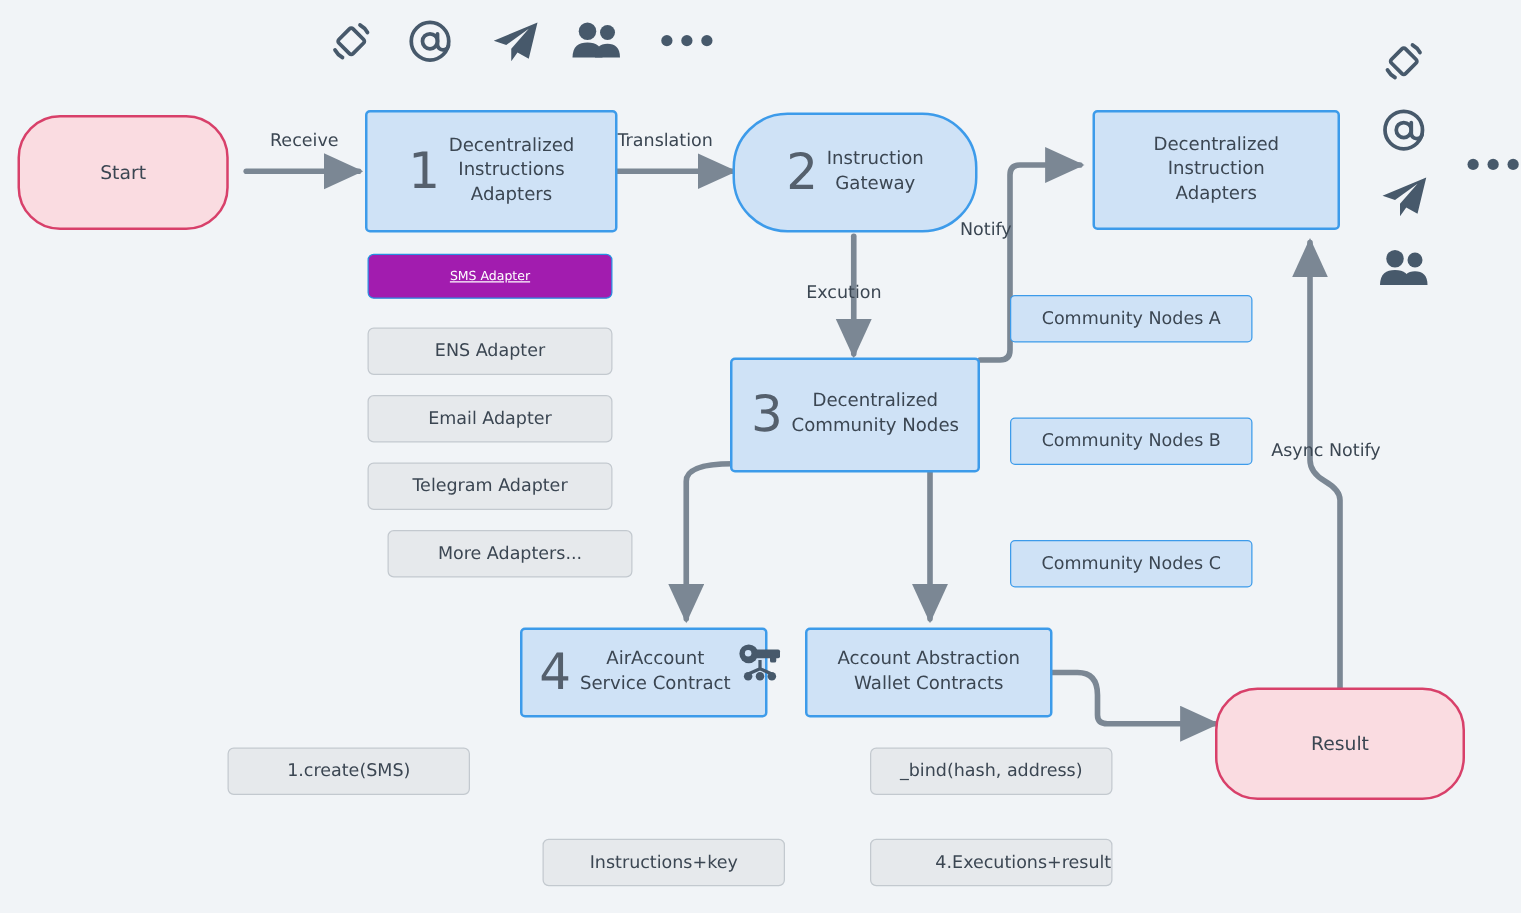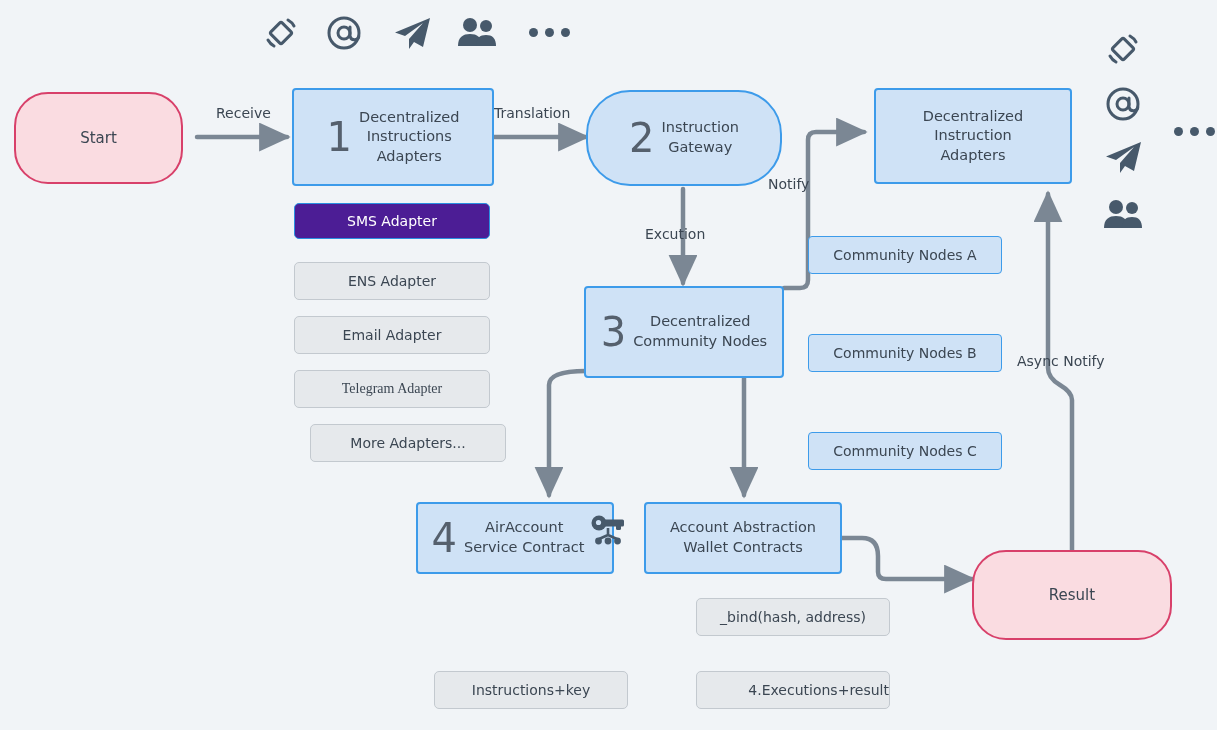--- a/index.html
+++ b/index.html
@@ -40,22 +40,22 @@
     background:#cfe2f6;border:1.5px solid #3d9bea;border-radius:4px;
     font-size:14px;color:#3b4652;
   }
   
   .chip-grey{
     background:#e6e9ec;border:1.5px solid #c3c9cf;border-radius:5px;
     font-size:14px;color:#3b4652;
   }
   
   .chip-active{
-    background:#4c1d95;border:1.5px solid #2a8fe0;border-radius:5px;
-    font-size:14px;color:#ffffff;
+    background:#a21caf;border:1.5px solid #2a8fe0;border-radius:5px;
+    font-size:10px;color:#ffffff;text-decoration:underline;
   }
 
   .edge-label{
     position:absolute;font-size:14px;color:#3b4652;background:transparent;
     white-space:nowrap;
   }
 
   .icon{position:absolute;color:#47596b;}
   svg{display:block;}
   .dots{display:flex;gap:7px;align-items:center;}
@@ -180,37 +180,40 @@
 
   <div class="node chip-active" style="left:294px;top:203px;width:196px;height:36px;">
     <span>SMS Adapter</span>
   </div>
   <div class="node chip-grey" style="left:294px;top:262px;width:196px;height:38px;">
     <span>ENS Adapter</span>
   </div>
   <div class="node chip-grey" style="left:294px;top:316px;width:196px;height:38px;">
     <span>Email Adapter</span>
   </div>
-  <div class="node chip-grey" style="left:294px;top:370px;width:196px;height:38px;font-family:Liberation Serif, serif;">
+  <div class="node chip-grey" style="left:294px;top:370px;width:196px;height:38px;">
     <span>Telegram Adapter</span>
   </div>
   <div class="node chip-grey" style="left:294px;top:424px;width:196px;height:38px;margin-left:16px;">
     <span>More Adapters...</span>
   </div>
 
   <div class="node chip-blue" style="left:808px;top:236px;width:194px;height:38px;">
     <span>Community Nodes A</span>
   </div>
   <div class="node chip-blue" style="left:808px;top:334px;width:194px;height:38px;">
     <span>Community Nodes B</span>
   </div>
   <div class="node chip-blue" style="left:808px;top:432px;width:194px;height:38px;">
     <span>Community Nodes C</span>
   </div>
 
+  <div class="node chip-grey" style="left:182px;top:598px;width:194px;height:38px;">
+    <span>1.create(SMS)</span>
+  </div>
   <div class="node chip-grey" style="left:696px;top:598px;width:194px;height:38px;">
     <span>_bind(hash, address)</span>
   </div>
   <div class="node chip-grey" style="left:434px;top:671px;width:194px;height:38px;">
     <span>Instructions+key</span>
   </div>
   <div class="node chip-grey" style="left:696px;top:671px;width:194px;height:38px;justify-content:flex-end;">
     <span>4.Executions+result</span>
   </div>
 

